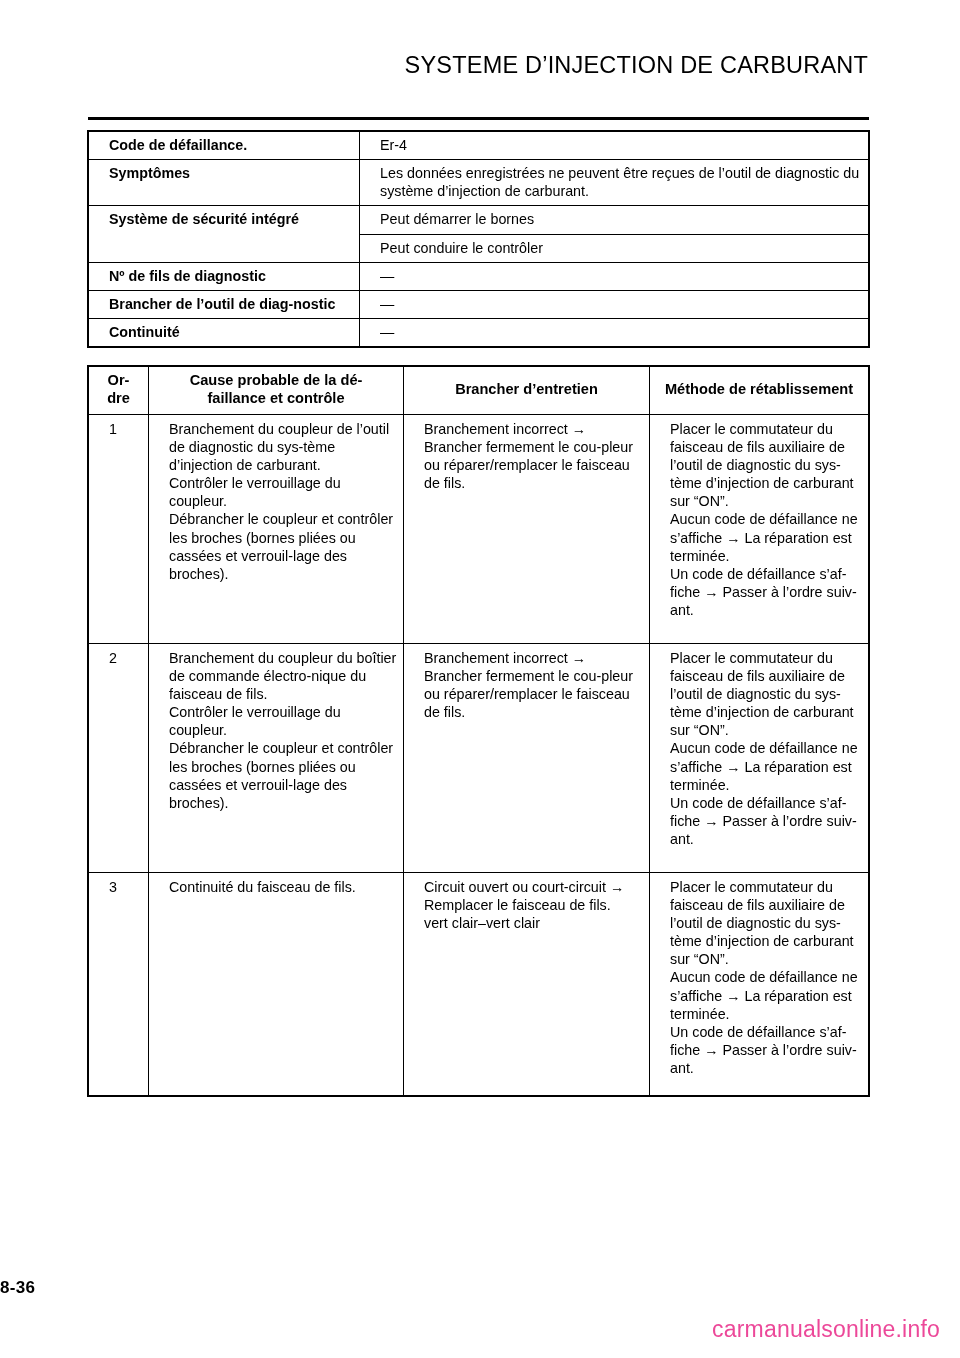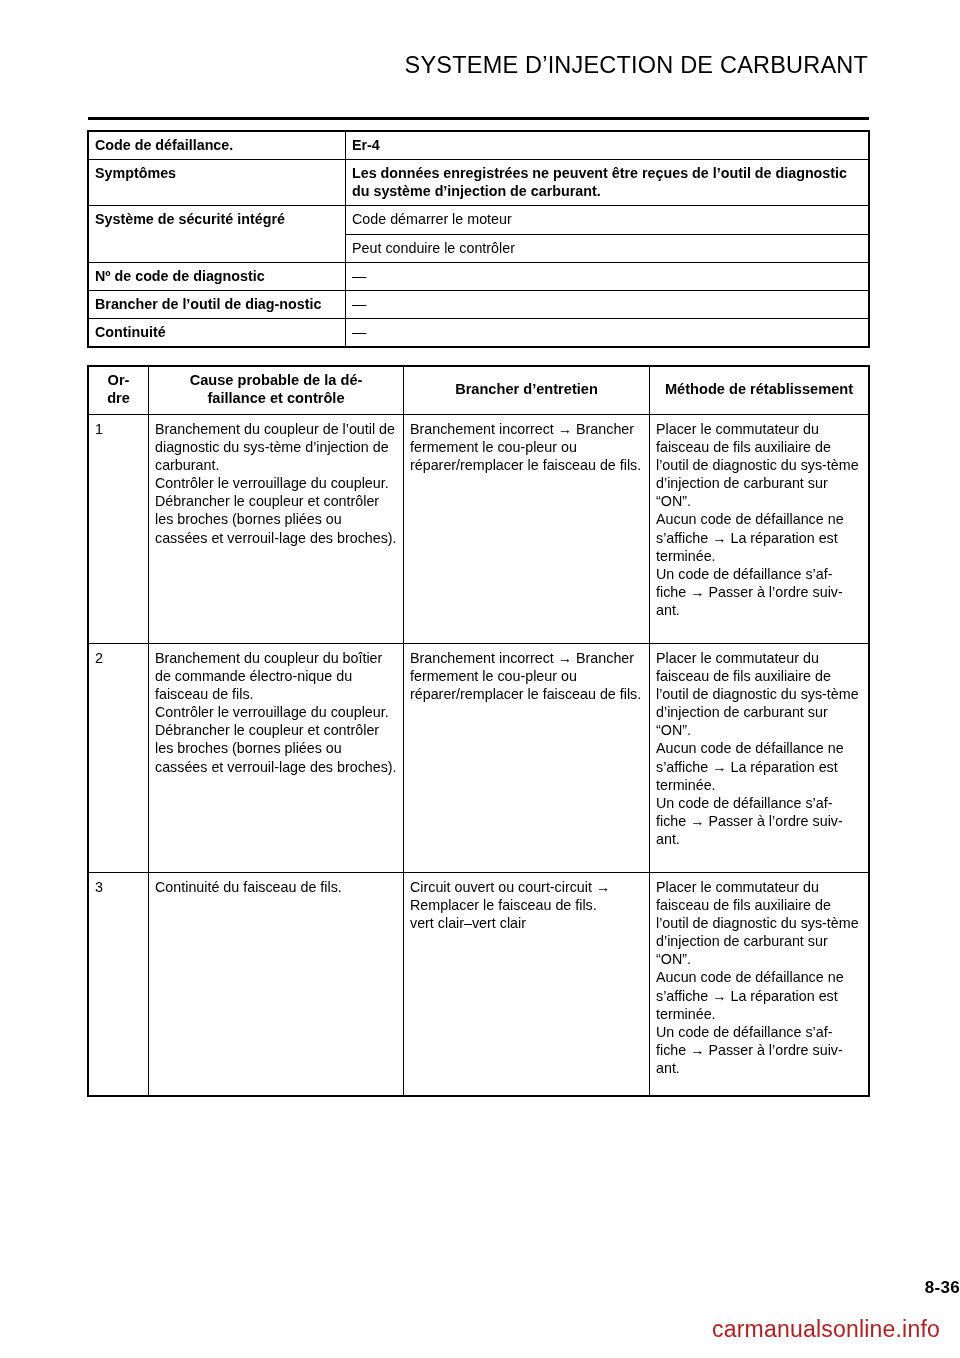--- a/index.html
+++ b/index.html
@@ -44,38 +44,38 @@
     position: absolute;
     left: 88px;
     border-collapse: collapse;
     table-layout: fixed;
     width: 781px;
   }
   .doc-table td,
   .doc-table th {
     border: 1px solid #000000;
     vertical-align: top;
-    padding: 4px 6px 5px 6px;
+    padding: 4px 6px 5px 20px;
     font-size: 14.3px;
     line-height: 1.27;
     text-align: left;
   }
   .outer-frame {
     outline: 2px solid #000000;
     outline-offset: -1px;
   }
 
   
   #summary-table { top: 131px; }
   #summary-table td { height: 1px; }
   .lbl {
     font-weight: bold;
   }
   .val-bold {
-    font-weight: bold;
+    font-weight: normal;
     margin-top: 20px;
   }
   .c-label { width: 244px; }
   .c-value { width: auto; }
 
   .cell-2line { height: 44px; }
 
   
   #procedure-table { top: 366px; }
   #procedure-table th {
@@ -94,31 +94,31 @@
   .cell-order { text-align: left; }
   .row-1 td, .row-2 td { height: 218px; }
   .row-3 td { height: 212px; }
 
   
   .page-number {
     position: absolute;
     left: 0;
     top: 1278px;
     width: 960px;
-    text-align: right;
+    text-align: left;
     font-size: 17px;
     font-weight: bold;
     letter-spacing: 0.3px;
   }
   .watermark {
     position: absolute;
     right: 20px;
     top: 1316px;
     font-size: 23px;
-    color: #b91c1c;
+    color: #ec4899;
     letter-spacing: 0.2px;
     white-space: nowrap;
   }
 </style>
 </head>
 <body>
 
 <div class="page-header">
   <div class="page-header-title">SYSTEME D’INJECTION DE CARBURANT</div>
 </div>
@@ -129,27 +129,27 @@
     <tr>
       <td class="c-label lbl">Code de défaillance.</td>
       <td class="c-value val-bold">Er-4</td>
     </tr>
     <tr>
       <td class="c-label lbl cell-2line">Symptômes</td>
       <td class="c-value val-bold">Les données enregistrées ne peuvent être reçues de l’outil de diagnostic du système d’injection de carburant.</td>
     </tr>
     <tr>
       <td class="c-label lbl" rowspan="2">Système de sécurité intégré</td>
-      <td class="c-value">Code démarrer le moteur</td>
+      <td class="c-value">Peut démarrer le bornes</td>
     </tr>
     <tr>
       <td class="c-value">Peut conduire le contrôler</td>
     </tr>
     <tr>
-      <td class="c-label lbl">Nº de code de diagnostic</td>
+      <td class="c-label lbl">Nº de fils de diagnostic</td>
       <td class="c-value">—</td>
     </tr>
     <tr>
       <td class="c-label lbl cell-2line">Brancher de l’outil de diag-nostic</td>
       <td class="c-value">—</td>
     </tr>
     <tr>
       <td class="c-label lbl">Continuité</td>
       <td class="c-value">—</td>
     </tr>

